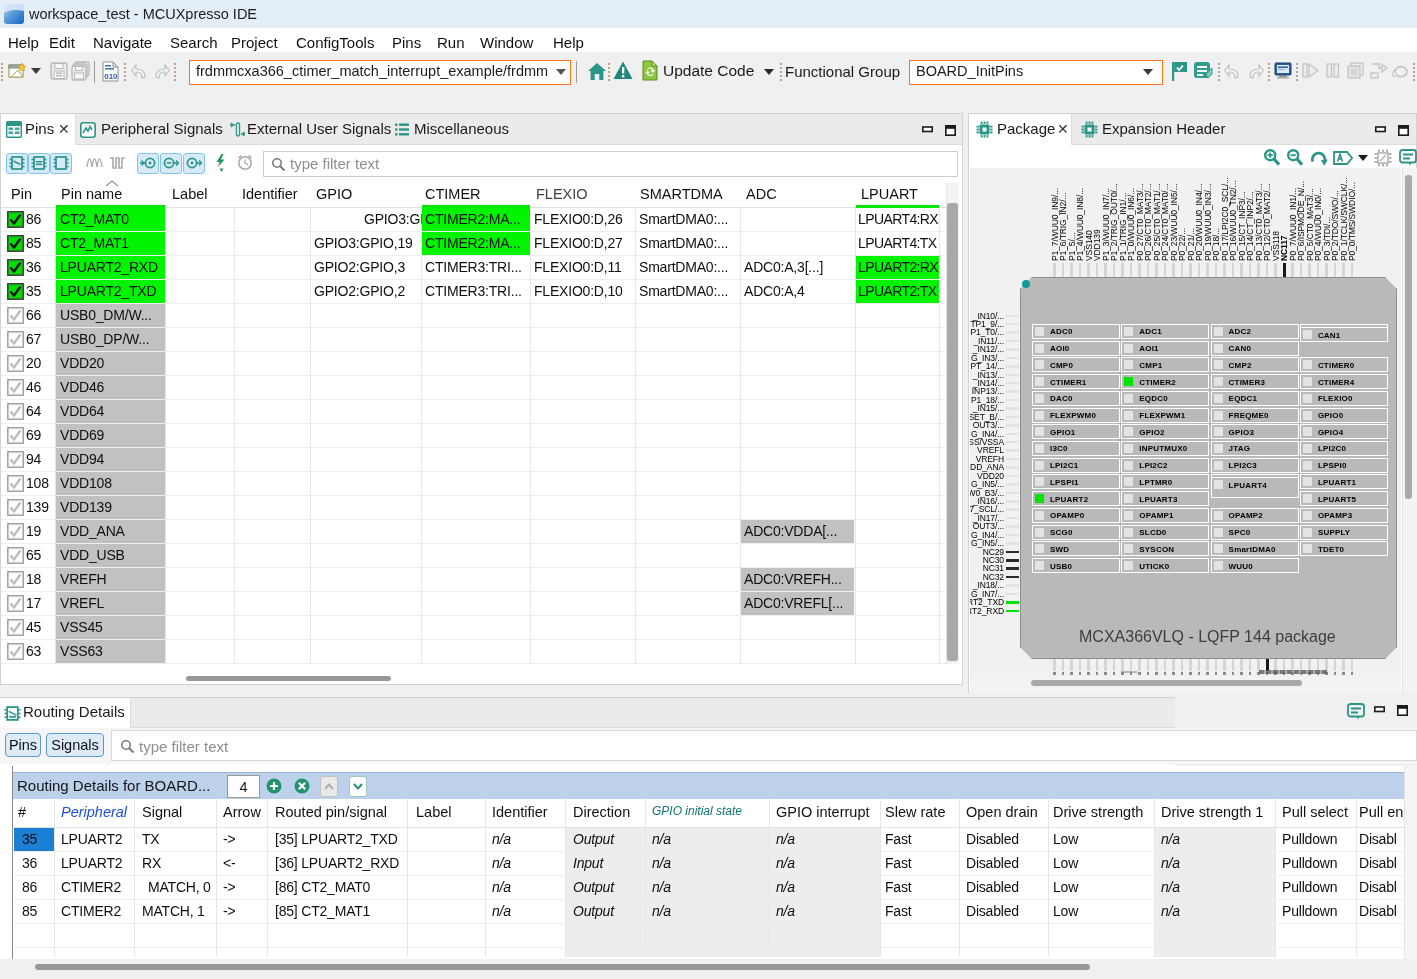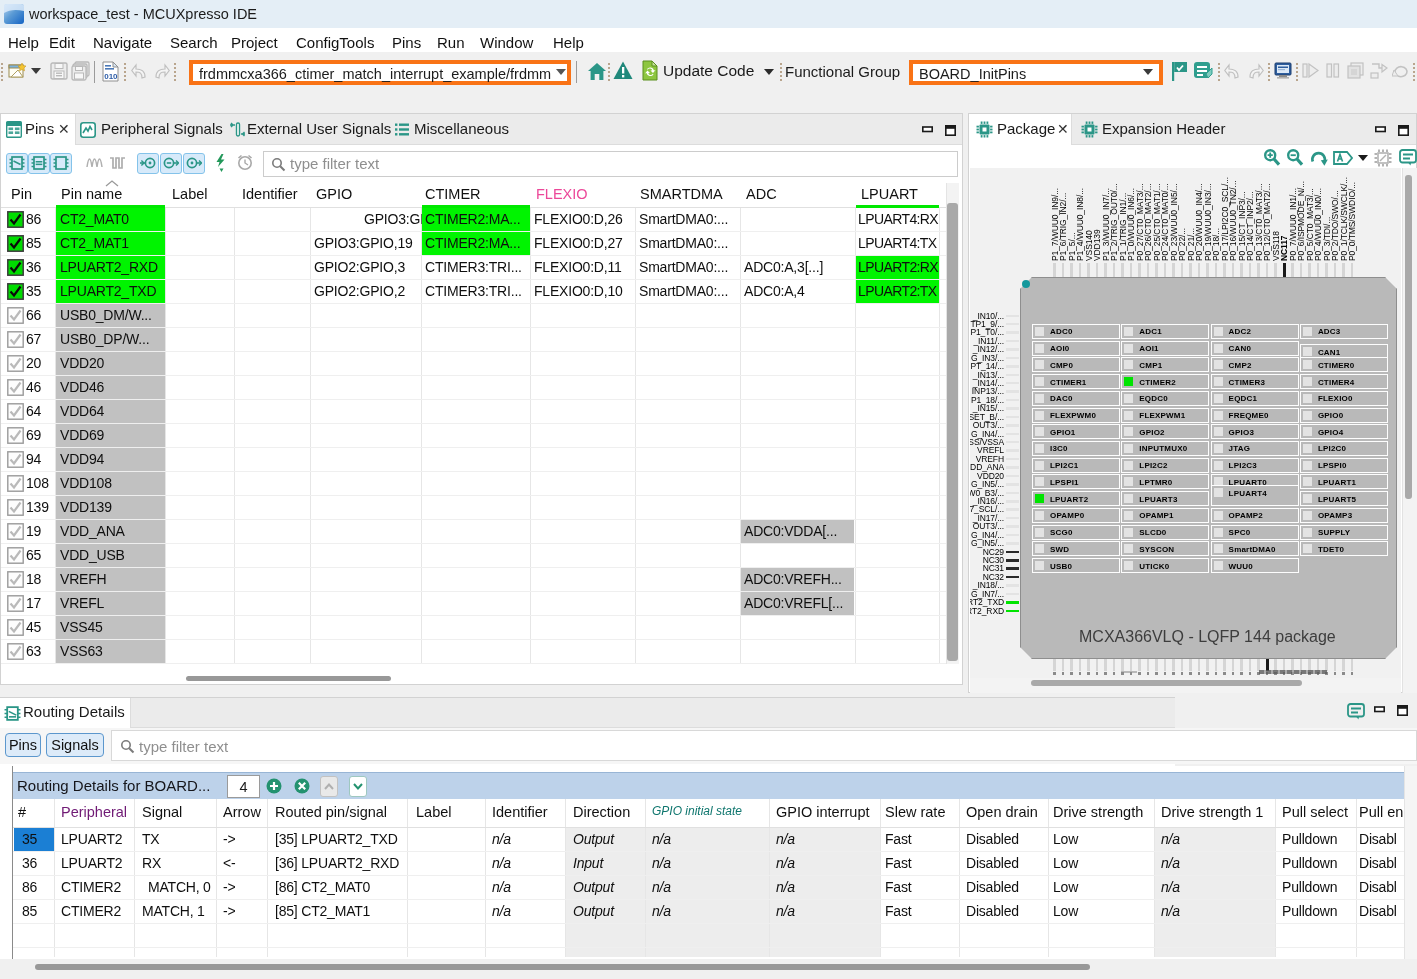--- a/index.html
+++ b/index.html
@@ -6,21 +6,21 @@
 .abs{position:absolute;}
 .tx{position:absolute;white-space:nowrap;}
 svg{display:block;}
 
 #titlebar{left:0;top:0;width:1417px;height:28px;background:#e4eef6;}
 #menubar{left:0;top:28px;width:1417px;height:24px;background:#fff;}
 #menubar span{position:absolute;top:6px;font-size:15px;color:#111;}
 #toolbar{left:0;top:52px;width:1417px;height:61px;background:#f0f0f0;}
 .grip{position:absolute;width:2px;border-left:2px dotted #b9a58d;height:18px;top:63px;}
 .vsep{position:absolute;width:1px;background:#9b9b9b;height:22px;top:61px;}
-.combo{position:absolute;background:#fff;border:4px solid #f97316;}
+.combo{position:absolute;background:#fff;border:1px solid #f97316;}
 .combo .ct{position:absolute;left:6px;top:2px;font-size:14.5px;color:#1c1c1c;white-space:nowrap;overflow:hidden;}
 .darr{position:absolute;width:0;height:0;border-left:5px solid transparent;border-right:5px solid transparent;border-top:6px solid #3a3a3a;}
 
 .panel{position:absolute;background:#fff;border:1px solid #d2d2d2;}
 .tabstrip{position:absolute;left:0;top:0;right:0;height:31px;background:#ebebeb;border-bottom:1px solid #dcdcdc;}
 .tab-active{position:absolute;top:0;height:31px;background:#fff;border-right:1px solid #dcdcdc;}
 .tabtext{position:absolute;top:6px;font-size:15px;color:#1a1a1a;white-space:nowrap;}
 .tabx{position:absolute;top:7px;font-size:14px;color:#333;}
 .minmax{position:absolute;top:11px;}
 
@@ -304,21 +304,21 @@
       <path d="M9.2 9.2 L13.5 13.5" stroke="#7b7b7b" stroke-width="2"></path>
     </svg>
 <div class="ph" style="left:289px;top:41px">type filter text</div>
 <div class="abs" style="left:0;top:69px;width:945px;height:25px;background:#fff;border-bottom:1px solid #e0e0e0;">
 <div class="tx" style="left:10px;top:3px;font-size:14.5px;color:#111">Pin</div>
 <div class="tx" style="left:60px;top:3px;font-size:14.5px;color:#111">Pin name</div>
 <div class="tx" style="left:171px;top:3px;font-size:14.5px;color:#111">Label</div>
 <div class="tx" style="left:241px;top:3px;font-size:14.5px;color:#111">Identifier</div>
 <div class="tx" style="left:315px;top:3px;font-size:14.5px;color:#111">GPIO</div>
 <div class="tx" style="left:424px;top:3px;font-size:14.5px;color:#111">CTIMER</div>
-<div class="tx" style="left:535px;top:3px;font-size:14.5px;color:#ec4899">FLEXIO</div>
+<div class="tx" style="left:535px;top:3px;font-size:14.5px;color:#404040">FLEXIO</div>
 <div class="tx" style="left:639px;top:3px;font-size:14.5px;color:#111">SMARTDMA</div>
 <div class="tx" style="left:745px;top:3px;font-size:14.5px;color:#111">ADC</div>
 <div class="tx" style="left:860px;top:3px;font-size:14.5px;color:#111">LPUART</div>
 </div>
 <svg class="abs" style="left:104px;top:66px" width="14" height="7" viewBox="0 0 14 7">
       <path d="M1 6 L7 1 L13 6" fill="none" stroke="#9a9a9a" stroke-width="1.3"></path>
     </svg>
 <div class="greenbar" style="left:55px;top:91px;width:109px;"></div>
 <div class="greenbar" style="left:421px;top:91px;width:108px;"></div>
 <div class="greenbar" style="left:855px;top:91px;width:83px;"></div>
@@ -830,21 +830,21 @@
 <div class="bt">AOI0</div>
       </div>
 <div class="chipbox" style="left:151.3px;top:172.6px;width:88px;height:15px;">
 <div class="cb" style="background:#e3e3e3"></div>
 <div class="bt">AOI1</div>
       </div>
 <div class="chipbox" style="left:240.6px;top:172.6px;width:88px;height:15px;">
 <div class="cb" style="background:#e3e3e3"></div>
 <div class="bt">CAN0</div>
       </div>
-<div class="chipbox" style="left:329.9px;top:176px;width:88px;height:15px;text-align:right;">
+<div class="chipbox" style="left:329.9px;top:159px;width:88px;height:15px;text-align:right;">
 <div class="cb" style="background:#e3e3e3"></div>
 <div class="bt">CAN1</div>
       </div>
 <div class="chipbox" style="left:62.0px;top:189.3px;width:88px;height:15px;">
 <div class="cb" style="background:#e3e3e3"></div>
 <div class="bt">CMP0</div>
       </div>
 <div class="chipbox" style="left:151.3px;top:189.3px;width:88px;height:15px;">
 <div class="cb" style="background:#e3e3e3"></div>
 <div class="bt">CMP1</div>
@@ -970,21 +970,21 @@
 <div class="bt">LPUART1</div>
       </div>
 <div class="chipbox" style="left:62.0px;top:323.1px;width:88px;height:15px;">
 <div class="cb" style="background:#00e400"></div>
 <div class="bt">LPUART2</div>
       </div>
 <div class="chipbox" style="left:151.3px;top:323.1px;width:88px;height:15px;">
 <div class="cb" style="background:#e3e3e3"></div>
 <div class="bt">LPUART3</div>
       </div>
-<div class="chipbox" style="left:240.6px;top:309px;width:88px;height:21px;margin-top:8px;">
+<div class="chipbox" style="left:240.6px;top:309px;width:88px;height:21px;">
 <div class="cb" style="background:#e3e3e3"></div>
 <div class="bt">LPUART4</div>
       </div>
 <div class="chipbox" style="left:329.9px;top:323.1px;width:88px;height:15px;">
 <div class="cb" style="background:#e3e3e3"></div>
 <div class="bt">LPUART5</div>
       </div>
 <div class="chipbox" style="left:62.0px;top:339.8px;width:88px;height:15px;">
 <div class="cb" style="background:#e3e3e3"></div>
 <div class="bt">OPAMP0</div>
@@ -1107,21 +1107,21 @@
           <svg style="margin:6px 0 0 3px" width="10" height="7" viewBox="0 0 10 7">
             <path d="M1 1 L5 5.5 L9 1" fill="none" stroke="#23926f" stroke-width="2"></path>
           </svg>
         </div>
 </div>
 <div class="abs" style="left:552px;top:61px;width:80px;height:130px;background:#ededed;"></div>
 <div class="abs" style="left:632px;top:61px;width:124px;height:130px;background:#ededed;"></div>
 <div class="abs" style="left:756px;top:61px;width:111px;height:130px;background:#ededed;"></div>
 <div class="abs" style="left:1141px;top:61px;width:121px;height:130px;background:#ededed;"></div>
 <div class="tx" style="left:5px;top:38px;font-size:14.5px;color:#111;">#</div>
-<div class="tx" style="left:48px;top:38px;font-size:14.5px;color:#701a75;">Peripheral</div>
+<div class="tx" style="left:48px;top:38px;font-size:14.5px;color:#1d4ed8;font-style:italic;">Peripheral</div>
 <div class="tx" style="left:129px;top:38px;font-size:14.5px;color:#111;">Signal</div>
 <div class="tx" style="left:210px;top:38px;font-size:14.5px;color:#111;">Arrow</div>
 <div class="tx" style="left:262px;top:38px;font-size:14.5px;color:#111;">Routed pin/signal</div>
 <div class="tx" style="left:403px;top:38px;font-size:14.5px;color:#111;">Label</div>
 <div class="tx" style="left:479px;top:38px;font-size:14.5px;color:#111;">Identifier</div>
 <div class="tx" style="left:560px;top:38px;font-size:14.5px;color:#111;">Direction</div>
 <div class="tx" style="left:639px;top:38px;font-size:12px;color:#0f766e;font-style:italic;">GPIO initial state</div>
 <div class="tx" style="left:763px;top:38px;font-size:14.5px;color:#111;">GPIO interrupt</div>
 <div class="tx" style="left:872px;top:38px;font-size:14.5px;color:#111;">Slew rate</div>
 <div class="tx" style="left:953px;top:38px;font-size:14.5px;color:#111;">Open drain</div>

